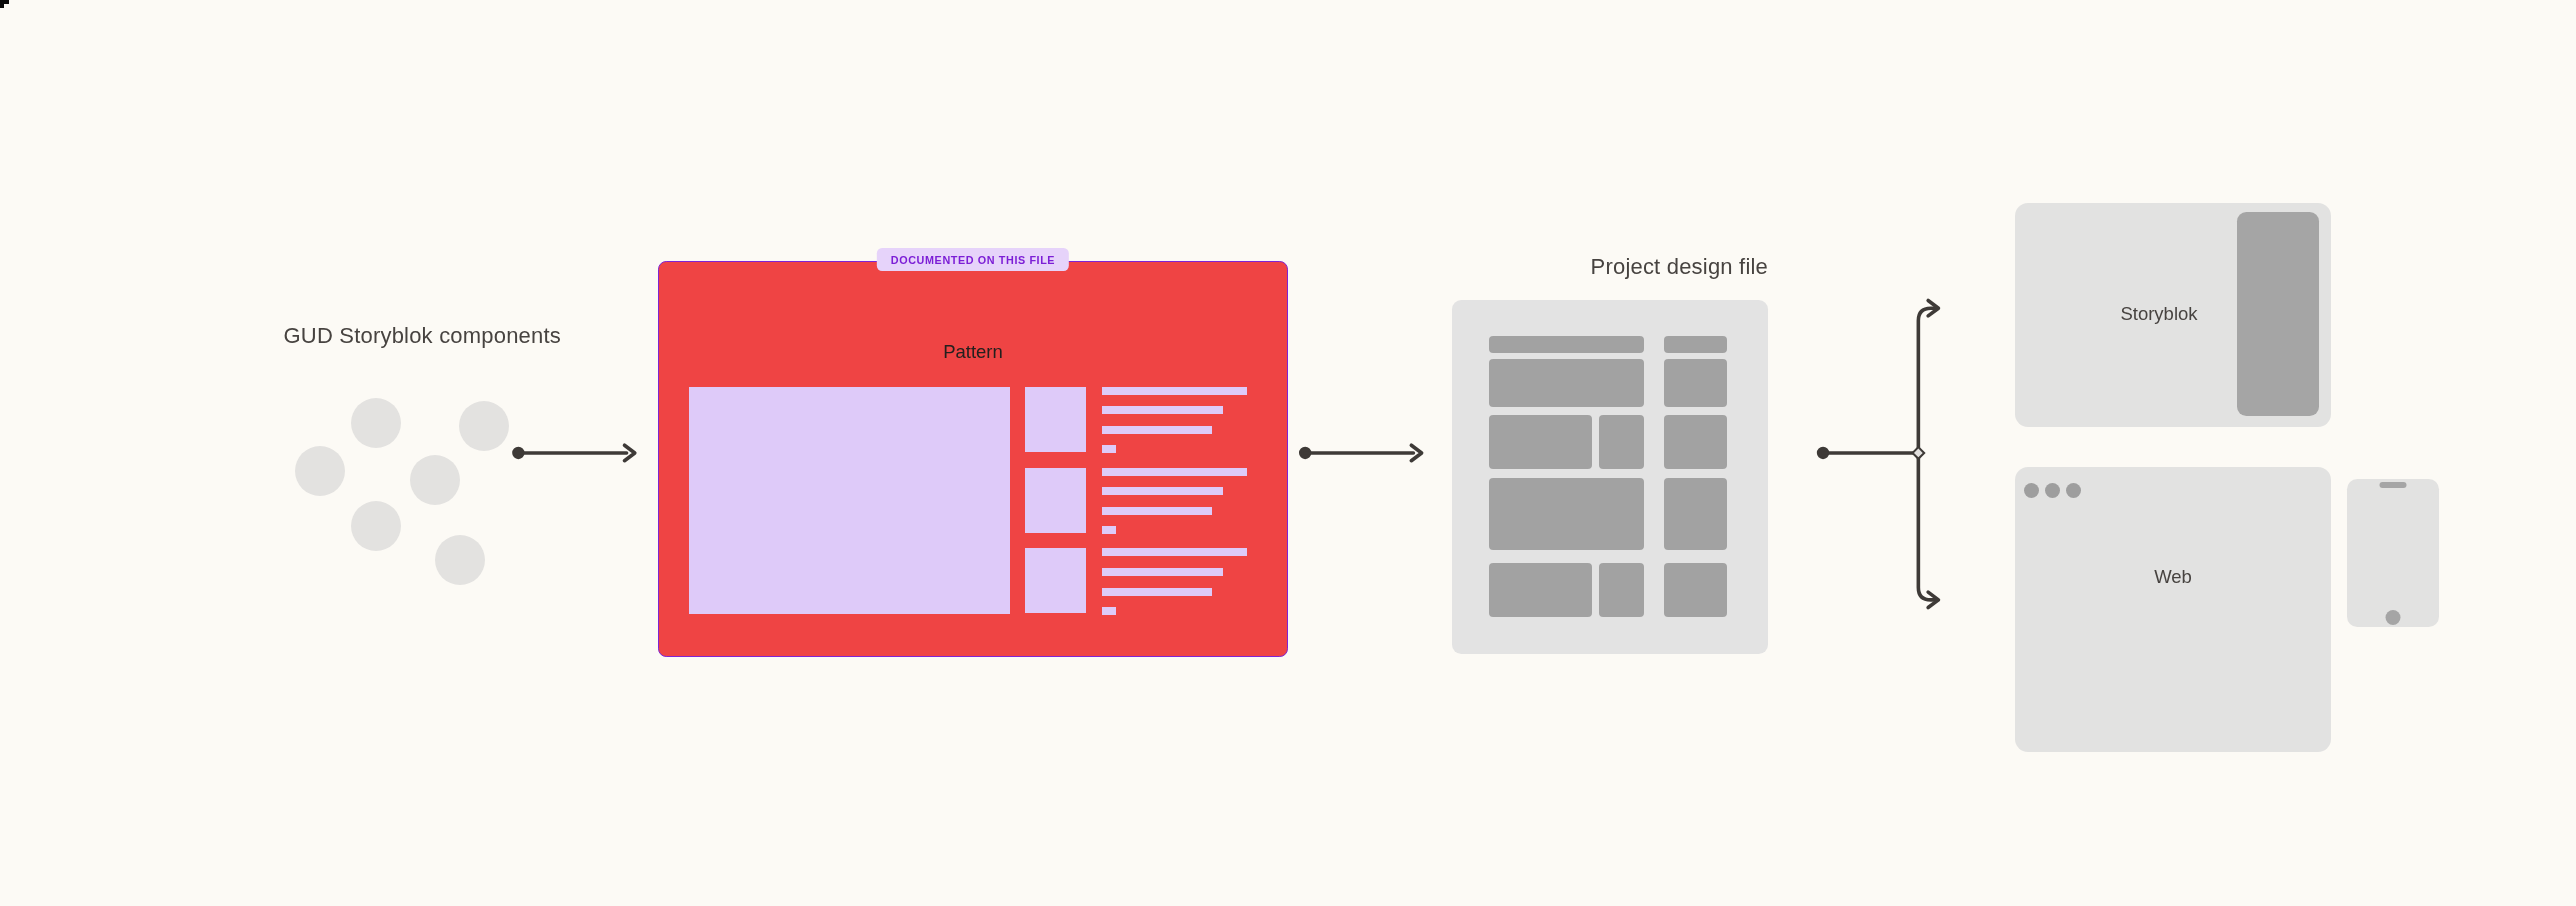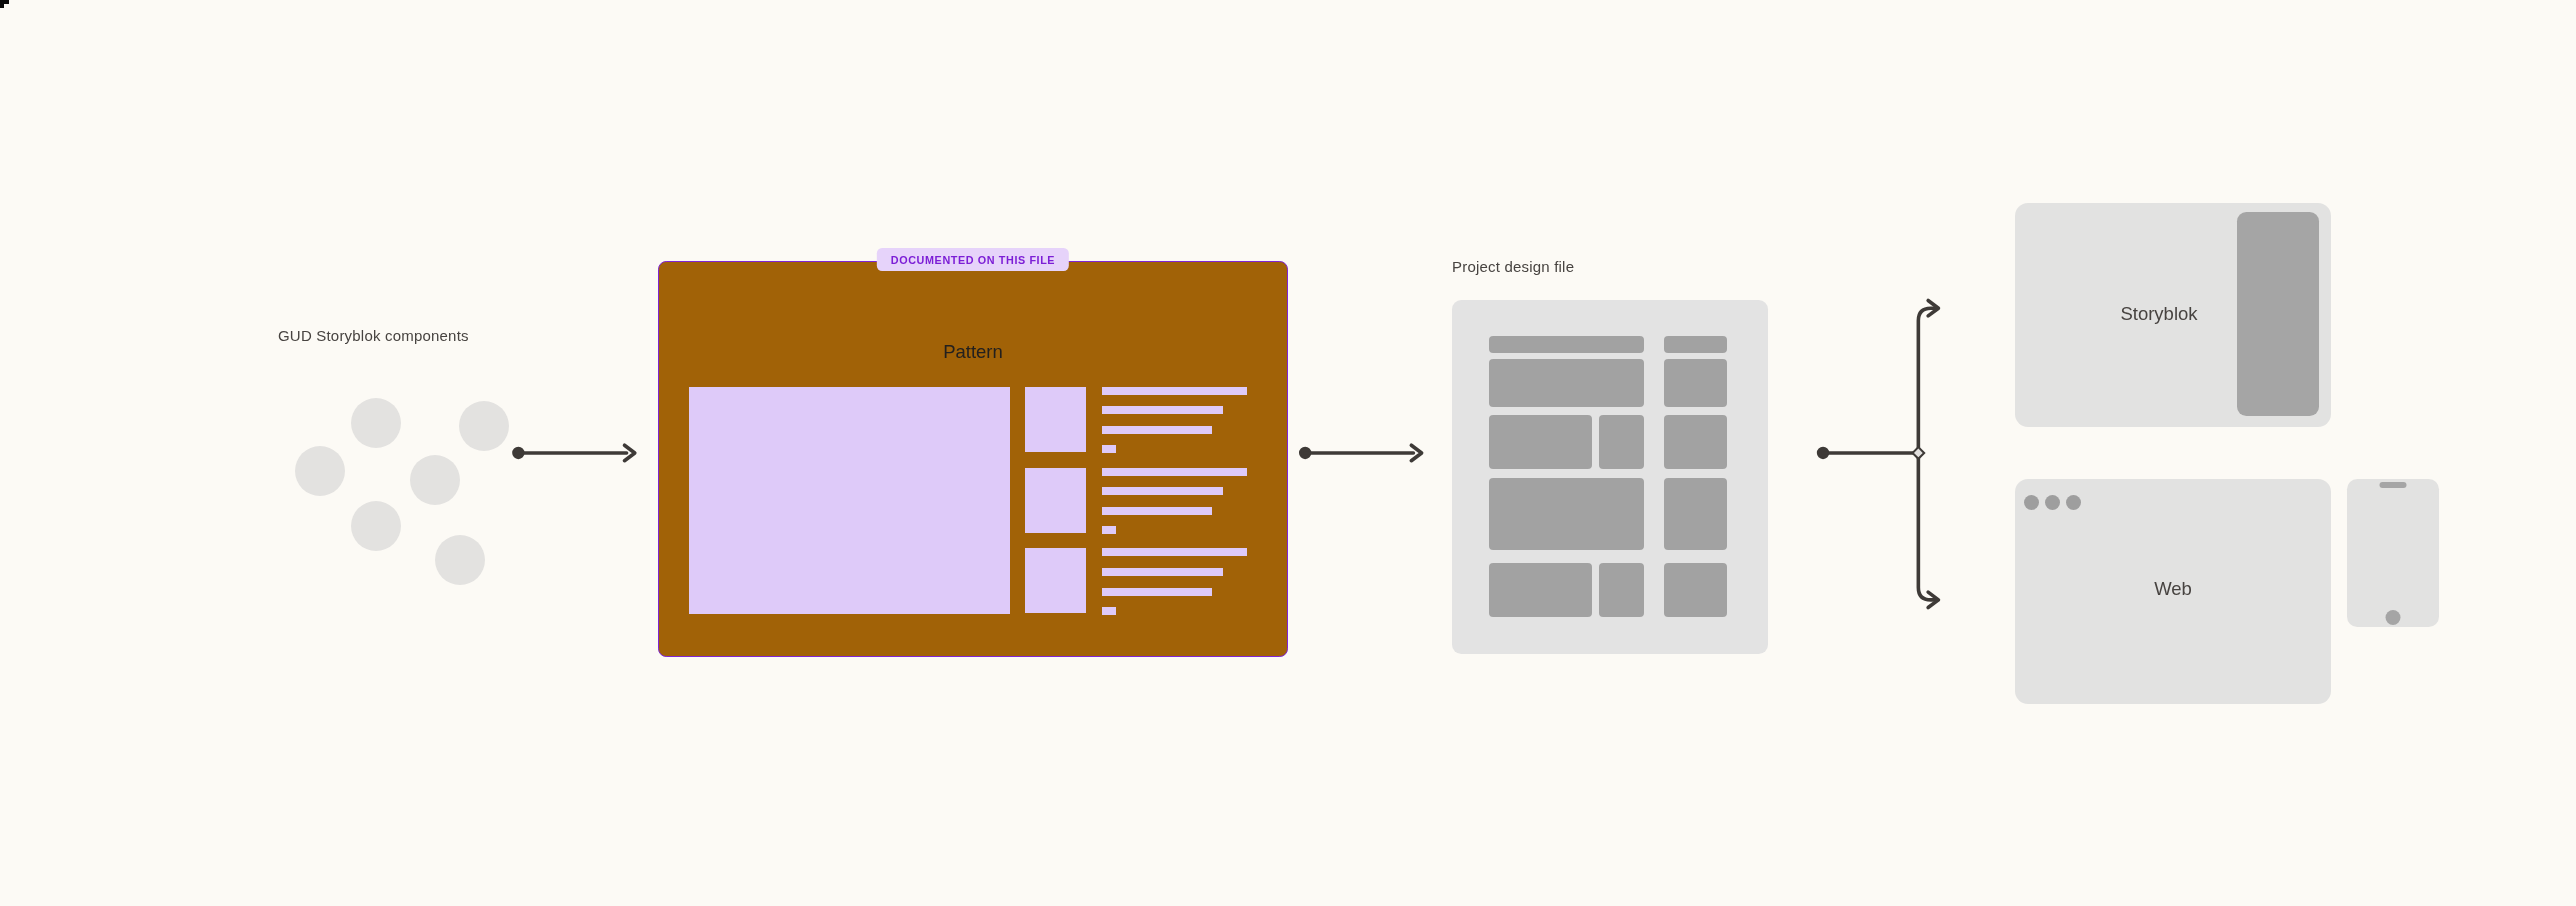--- a/index.html
+++ b/index.html
@@ -21,27 +21,27 @@
   html,body{width:2733px;height:907px;background:var(--canvas-bg);
     font-family:"Liberation Sans","DejaVu Sans",sans-serif;overflow:hidden}
   .stage{position:relative;width:2733px;height:907px}
   .abs{position:absolute}
 
   
   .corner-a{left:0;top:0;width:8.8px;height:4.1px;background:#0a0a0a}
   .corner-b{left:0;top:4.1px;width:4.1px;height:4.1px;background:#0a0a0a}
 
   
-  .node-label{color:var(--label-ink);font-size:15px;line-height:23px;text-align:left;letter-spacing:0.2px}
+  .node-label{color:var(--label-ink);font-size:22px;line-height:23px;text-align:right;letter-spacing:0.2px}
 
   
   .circle{width:50px;height:50px;border-radius:50%;background:var(--circle-fill)}
 
   
-  .pattern-frame{left:658px;top:261px;width:630px;height:396px;background:#a16207;
+  .pattern-frame{left:658px;top:261px;width:630px;height:396px;background:#ef4444;
     border:1.5px solid var(--accent-purple);border-radius:8.2px}
   .doc-badge{position:absolute;left:50%;top:-14px;transform:translateX(-50%);
     background:var(--badge-bg);color:var(--badge-text);font-weight:bold;font-size:10.8px;
     letter-spacing:0.6px;padding:5.7px 14px;border-radius:5.2px;white-space:nowrap}
   .pattern-title{position:absolute;left:0;top:78px;width:100%;text-align:center;
     color:var(--title-ink);font-size:18.5px;line-height:24px}
   .lav{position:absolute;background:var(--lavender)}
 
   
   .doc-card{left:1452px;top:300px;width:316px;height:354px;background:var(--card-bg);border-radius:9.3px}
@@ -147,21 +147,21 @@
     <div class="blk" style="left:212px;top:115px;width:63px;height:54px"></div>
     <div class="blk" style="left:212px;top:178px;width:63px;height:72px"></div>
     <div class="blk" style="left:212px;top:263px;width:63px;height:54px"></div>
   </div>
 
   <div class="abs out-card" style="left:2015px;top:203px;width:316px;height:224px">
     <div class="center-label" style="left:72px;top:99px;width:144px">Storyblok</div>
     <div class="dark-panel" style="left:222px;top:9.3px;width:82px;height:204px"></div>
   </div>
 
-  <div class="abs out-card" style="left:2015px;top:479px;width:316px;height:225px">
+  <div class="abs out-card" style="left:2015px;top:467px;width:316px;height:285px">
     <div class="dot-row">
       <div class="win-dot"></div>
       <div class="win-dot"></div>
       <div class="win-dot"></div>
     </div>
     <div class="center-label" style="left:0;top:98px;width:100%">Web</div>
   </div>
 
   <div class="abs phone">
     <div class="speaker"></div>

